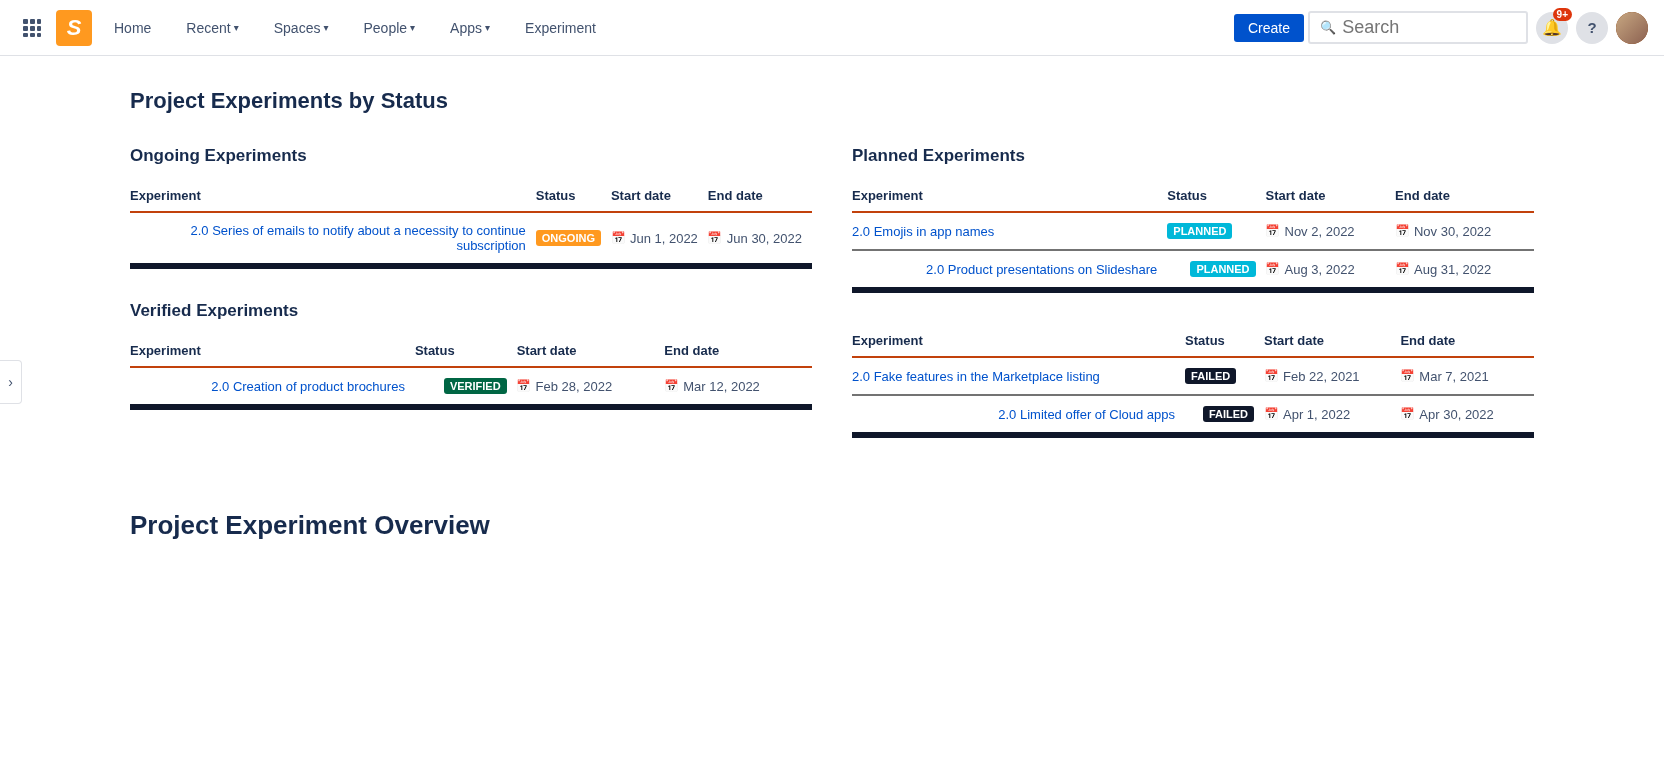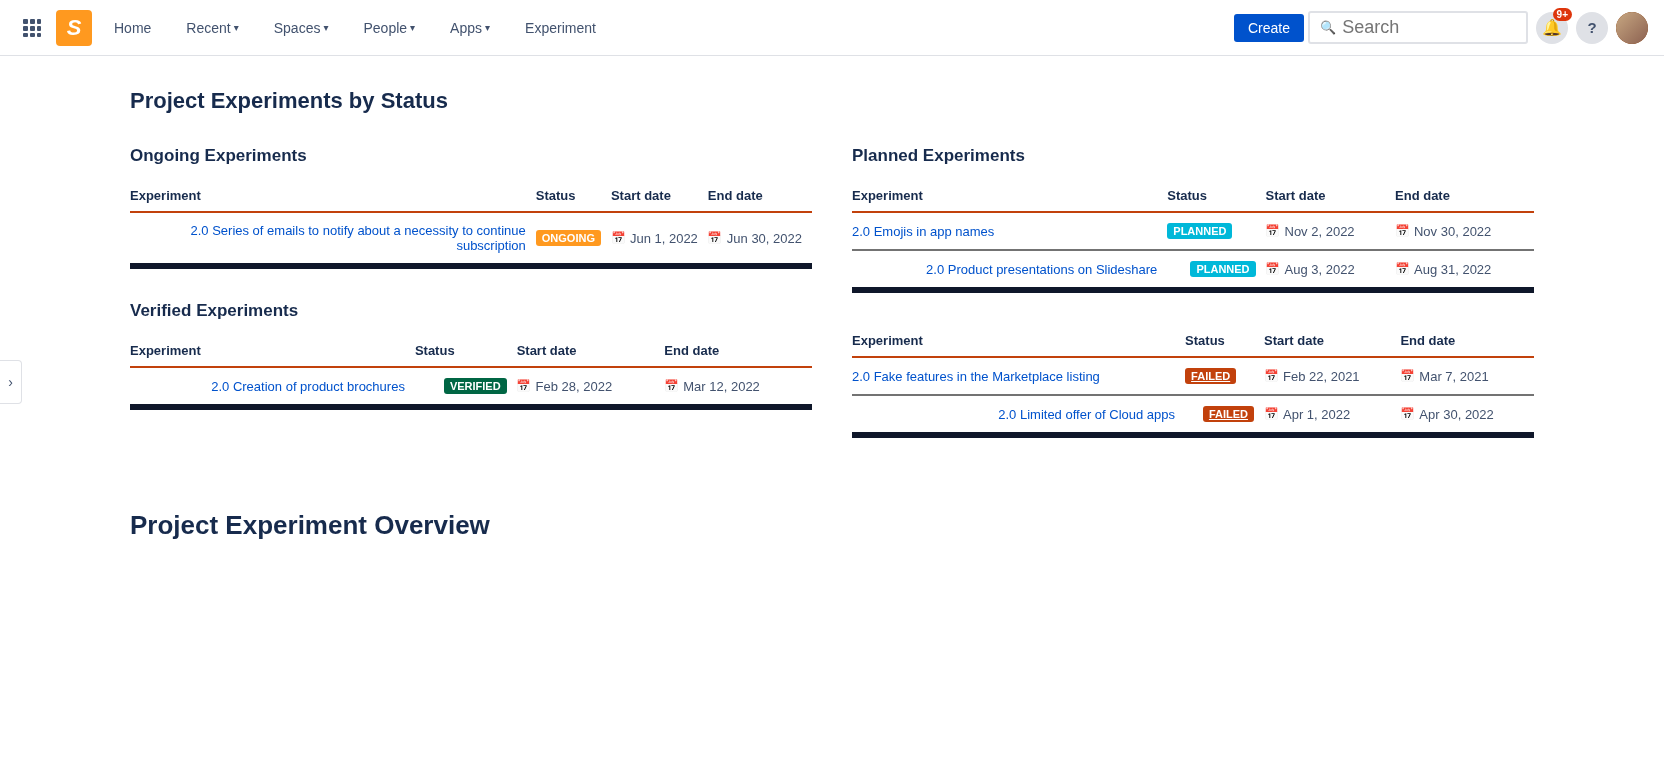--- a/index.html
+++ b/index.html
@@ -101,21 +101,21 @@
 
     
     .badge {
       display: inline-block; border-radius: 3px;
       padding: 2px 6px; font-size: 11px; font-weight: 700;
       text-transform: uppercase; white-space: nowrap;
     }
     .badge-ongoing { background: #ff991f; color: #fff; }
     .badge-planned { background: #00b8d9; color: #fff; }
     .badge-verified { background: #006644; color: #fff; }
-    .badge-failed { background: #c2410c; color: #fff; text-decoration: underline; }
+    .badge-failed { background: #0f172a; color: #fff; }
 
     
     .date-cell { display: flex; align-items: center; gap: 4px; color: #42526e; font-size: 13px; white-space: nowrap; }
     .cal-icon { font-size: 12px; color: #8993a4; }
 
     
     .section-block { margin-bottom: 32px; }
 
     .overview-title { font-size: 26px; font-weight: 700; color: #172b4d; margin-top: 2px; }
   </style>

